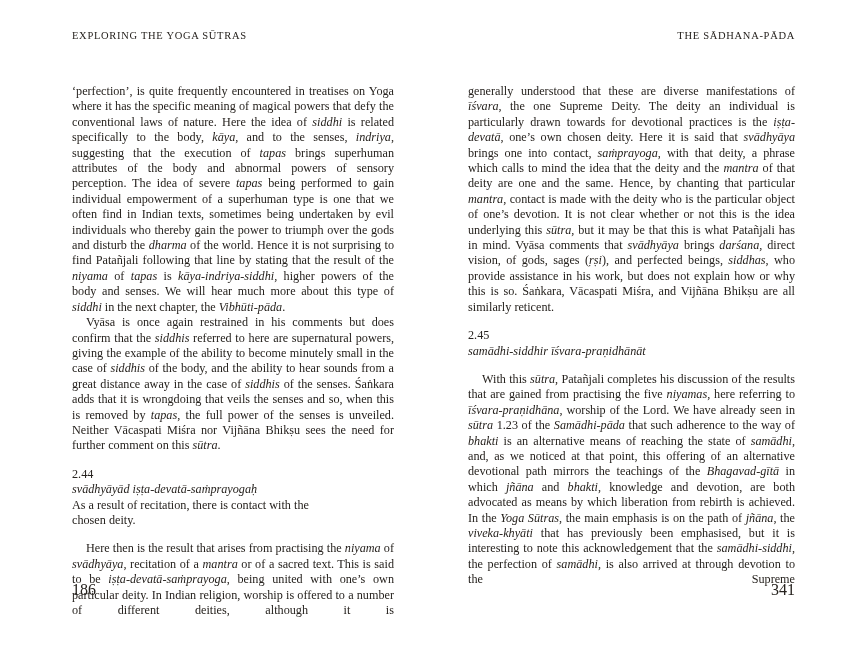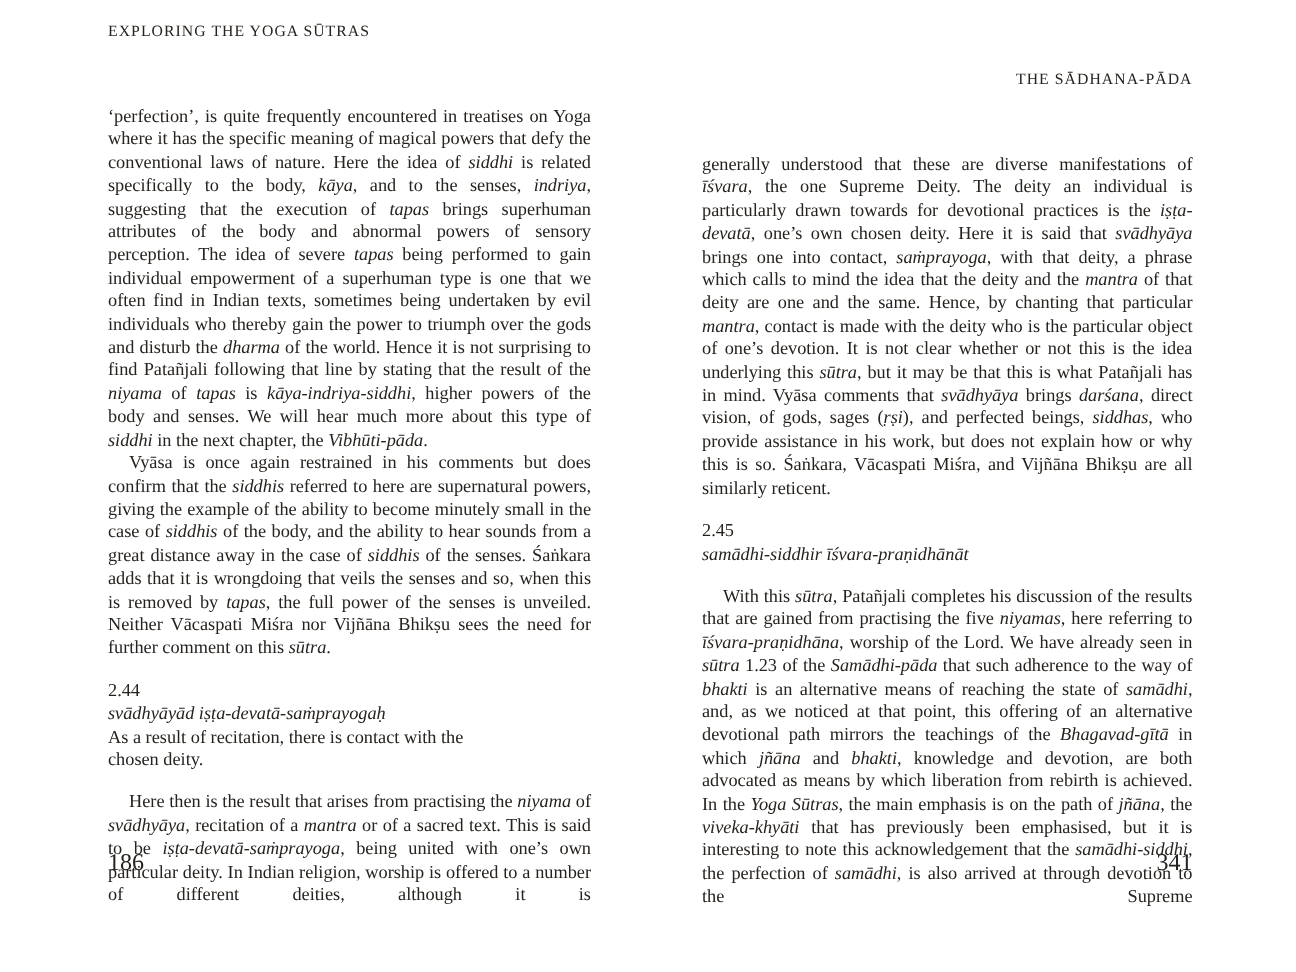--- a/index.html
+++ b/index.html
@@ -9,34 +9,34 @@
     font-family: "Liberation Serif", "DejaVu Serif", serif;
   }
   .spread {
     position: relative;
     width: 864px; height: 648px;
     background: #ffffff;
     overflow: hidden;
   }
   .page {
     position: absolute;
-    top: 16px;
+    top: 30px;
     height: 600px;
     color: #26221e;
   }
   .page.left  { left: 72px;  width: 322px; }
   .page.right { left: 468px; width: 327px; }
 
   .running-head {
     font-size: 10.5px;
     letter-spacing: 0.7px;
     color: #26221e;
     white-space: nowrap;
   }
-  .page.right .running-head { text-align: right; margin-top: 32px; }
+  .page.right .running-head { text-align: right; }
 
   .page-body {
     margin-top: 43px;
     font-size: 12.2px;
     line-height: 15.4px;
     text-align: justify;
   }
   .page-body p { margin: 0; }
   p.indent { text-indent: 14px; }
   p.runs-on { text-align-last: justify; }

